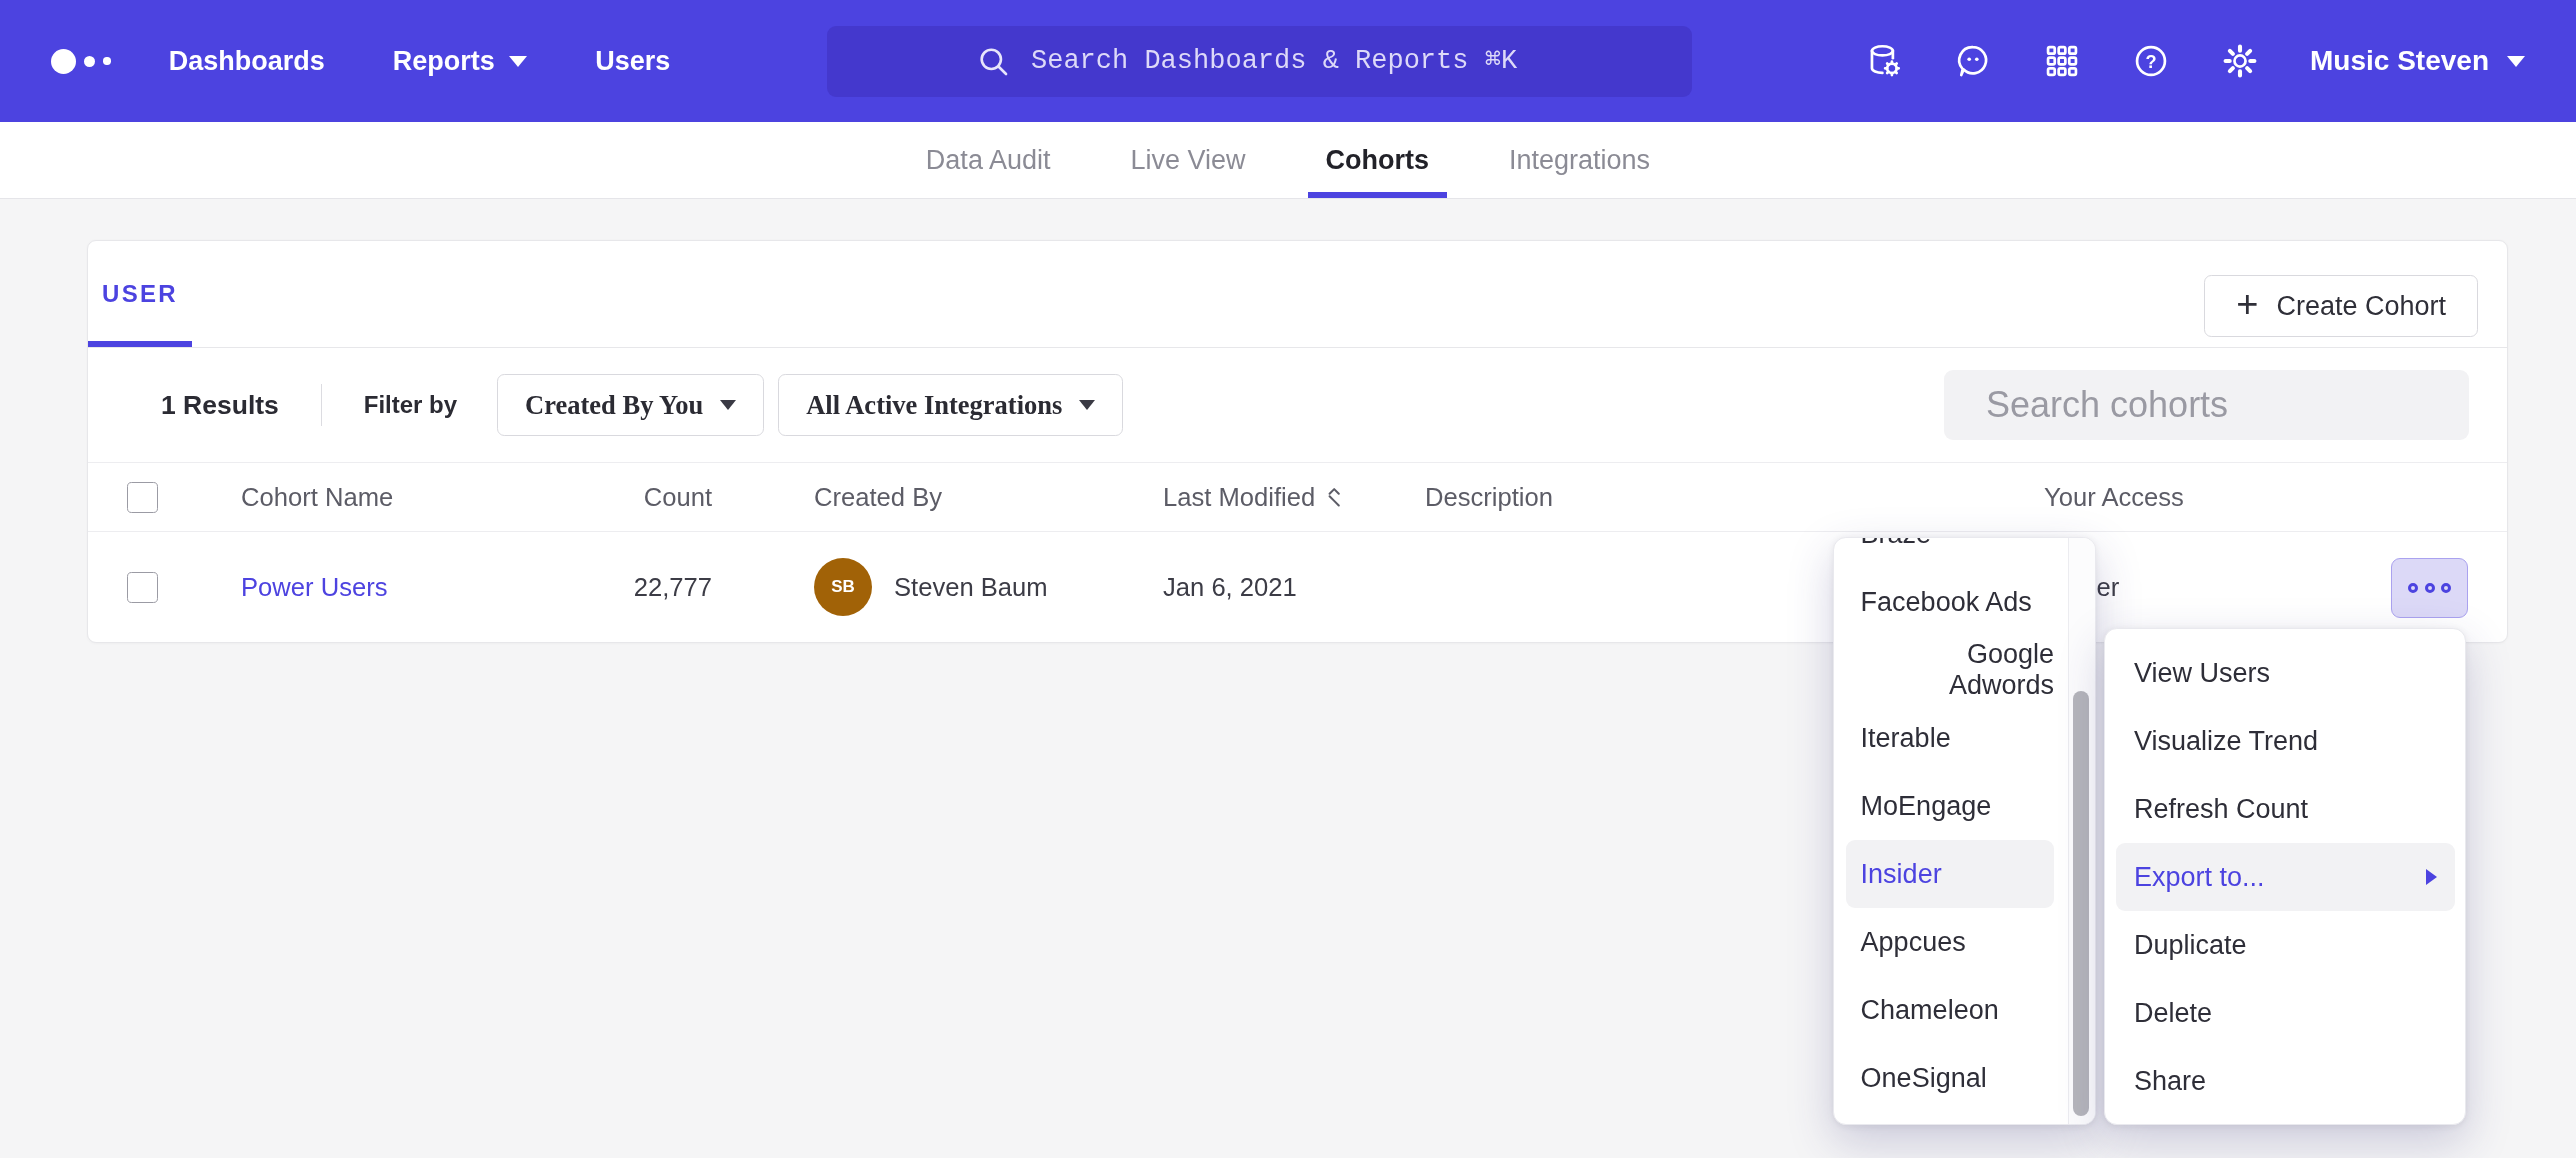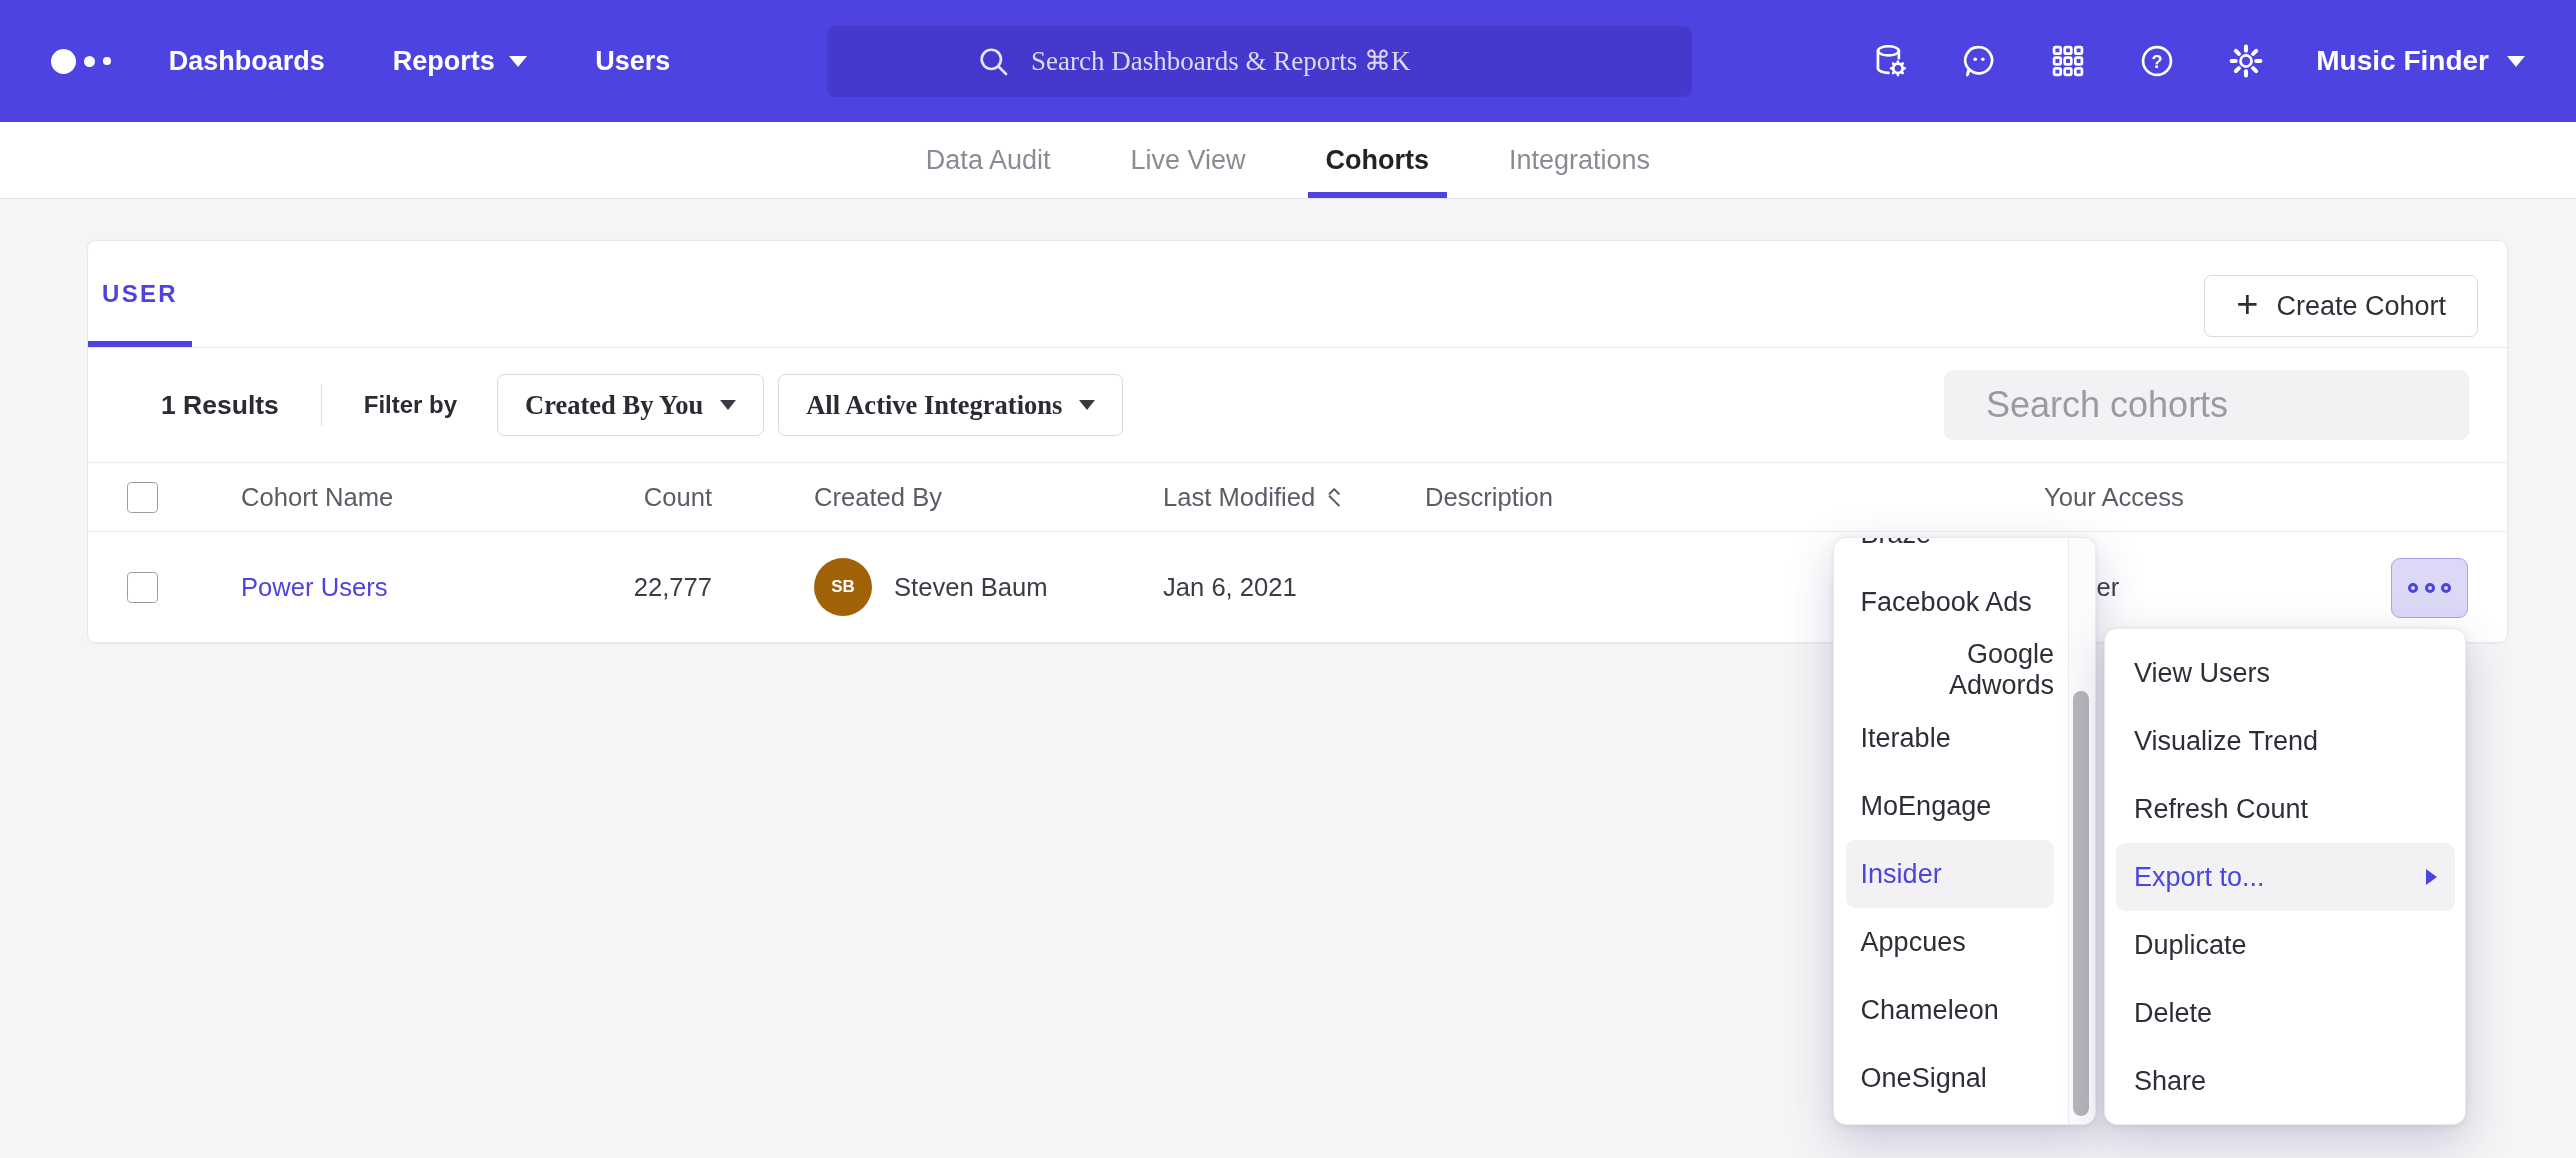--- a/index.html
+++ b/index.html
@@ -23,21 +23,21 @@
   .caret-w { width:0; height:0; border-left:9px solid transparent; border-right:9px solid transparent; border-top:11px solid #fff; }
   .caret-d { width:0; height:0; border-left:8.2px solid transparent; border-right:8.2px solid transparent; border-top:10px solid #3a3a44; }
   .nav-search {
     position:absolute; left:827px; top:25.6px; width:865px; height:71px;
     background:#4438cd; border-radius:9px;
     display:flex; align-items:center; justify-content:center; gap:20px;
   }
   .nav-search .mag { width:35px; height:35px; color:#e7e5fb; }
   .nav-search input {
     width:512px; background:transparent; border:none; outline:none;
-    font-family:Liberation Serif, serif; font-size:27px; color:#fff;
+    font-family:Liberation Mono, monospace; font-size:27px; color:#fff;
   }
   .nav-search input::placeholder { color:#ddd9f8; opacity:1; }
   .nav-right { margin-left:auto; display:flex; align-items:center; gap:51px; }
   .nav-icon { width:38px; height:38px; color:#fff; cursor:pointer; }
   .project { display:flex; align-items:center; gap:18px; font-size:28px; font-weight:600; cursor:pointer; }
 
   
   .tabbar {
     position:absolute; top:122px; left:0; right:0; height:77px; background:#fff;
     border-bottom:0.9px solid #e5e5e9; display:flex; justify-content:center;
@@ -199,21 +199,21 @@
           <text x="12" y="16.2" text-anchor="middle" font-size="11.5" font-weight="bold" fill="currentColor" stroke="none" font-family="Liberation Sans, sans-serif">?</text>
         </svg>
       </span>
       <span class="nav-icon">
         <svg viewBox="0 0 24 24" fill="none" stroke="currentColor" stroke-linecap="round">
           <circle cx="12" cy="12" r="3.5" stroke-width="1.7"></circle>
           <path stroke-width="2.6" d="M12 2.9v2.6M12 18.5v2.6M2.9 12h2.6M18.5 12h2.6M5.6 5.6l1.9 1.9M16.5 16.5l1.9 1.9M18.4 5.6l-1.9 1.9M7.5 16.5l-1.9 1.9"></path>
         </svg>
       </span>
       <div class="project">
-        <span>Music Finder</span>
+        <span>Music Steven</span>
         <span class="caret-w"></span>
       </div>
     </div>
   </header>
 
   <nav class="tabbar">
     <div class="tab">
       <span>Data Audit</span>
     </div>
     <div class="tab">

